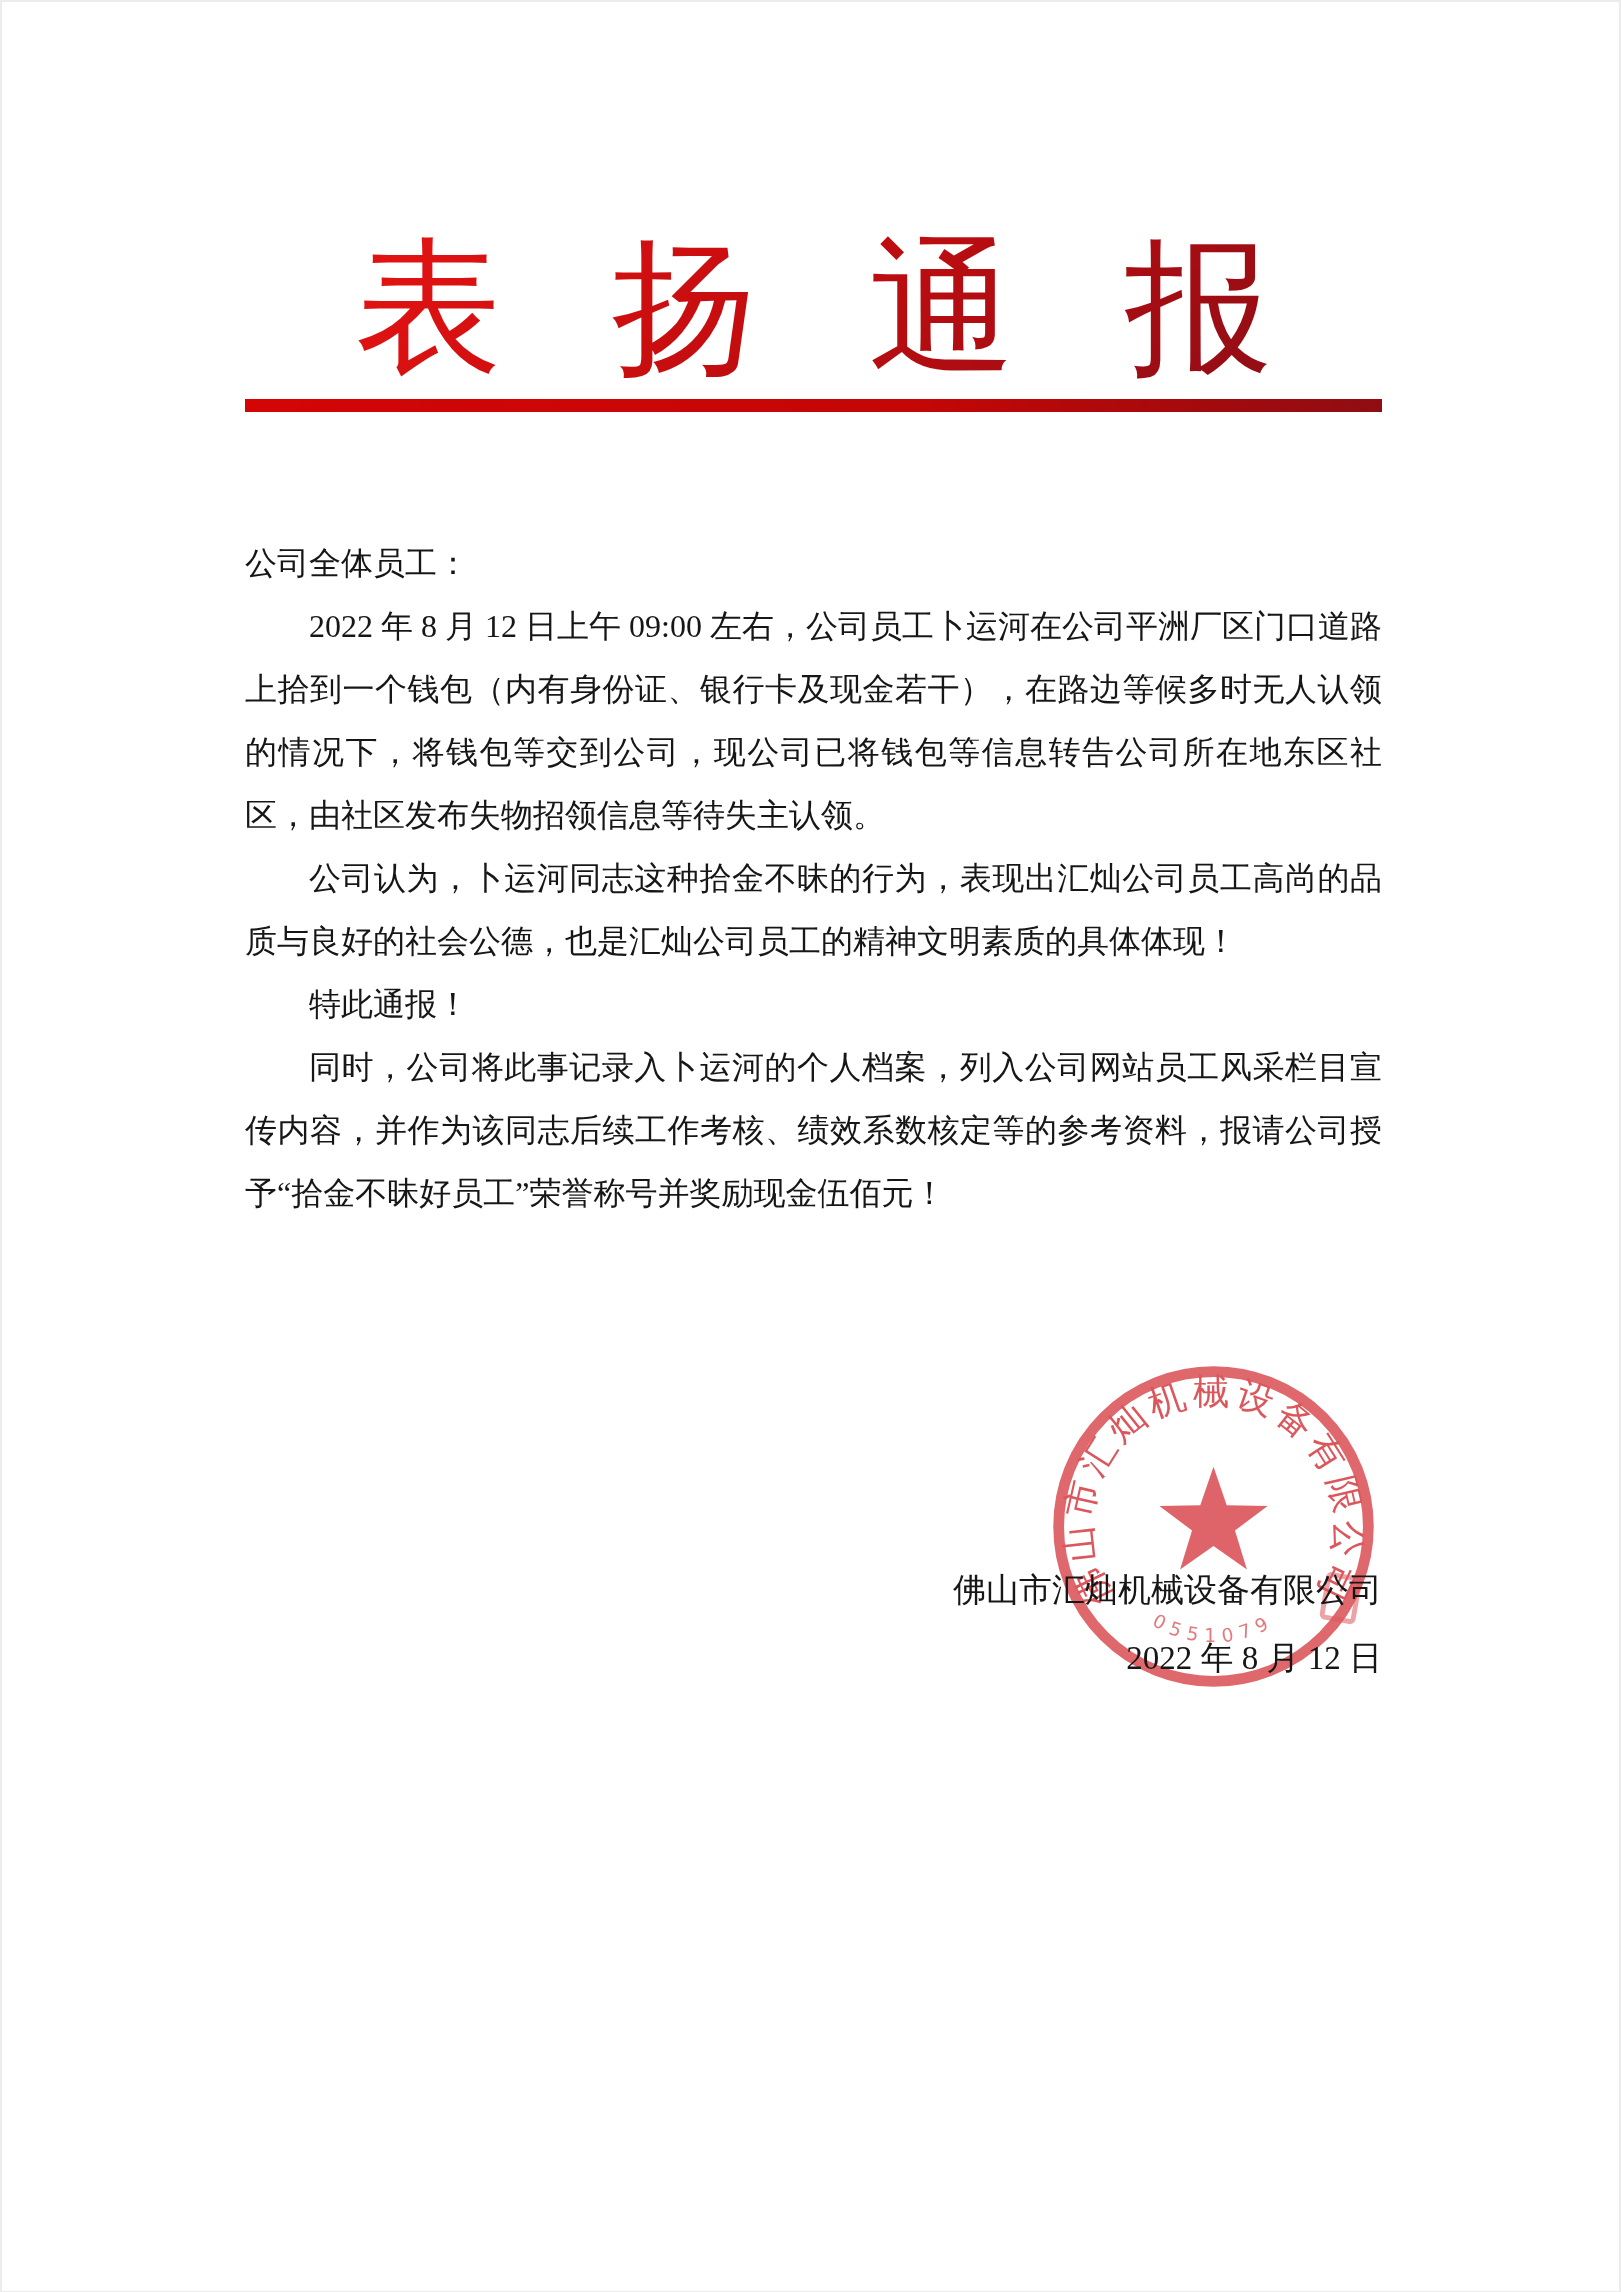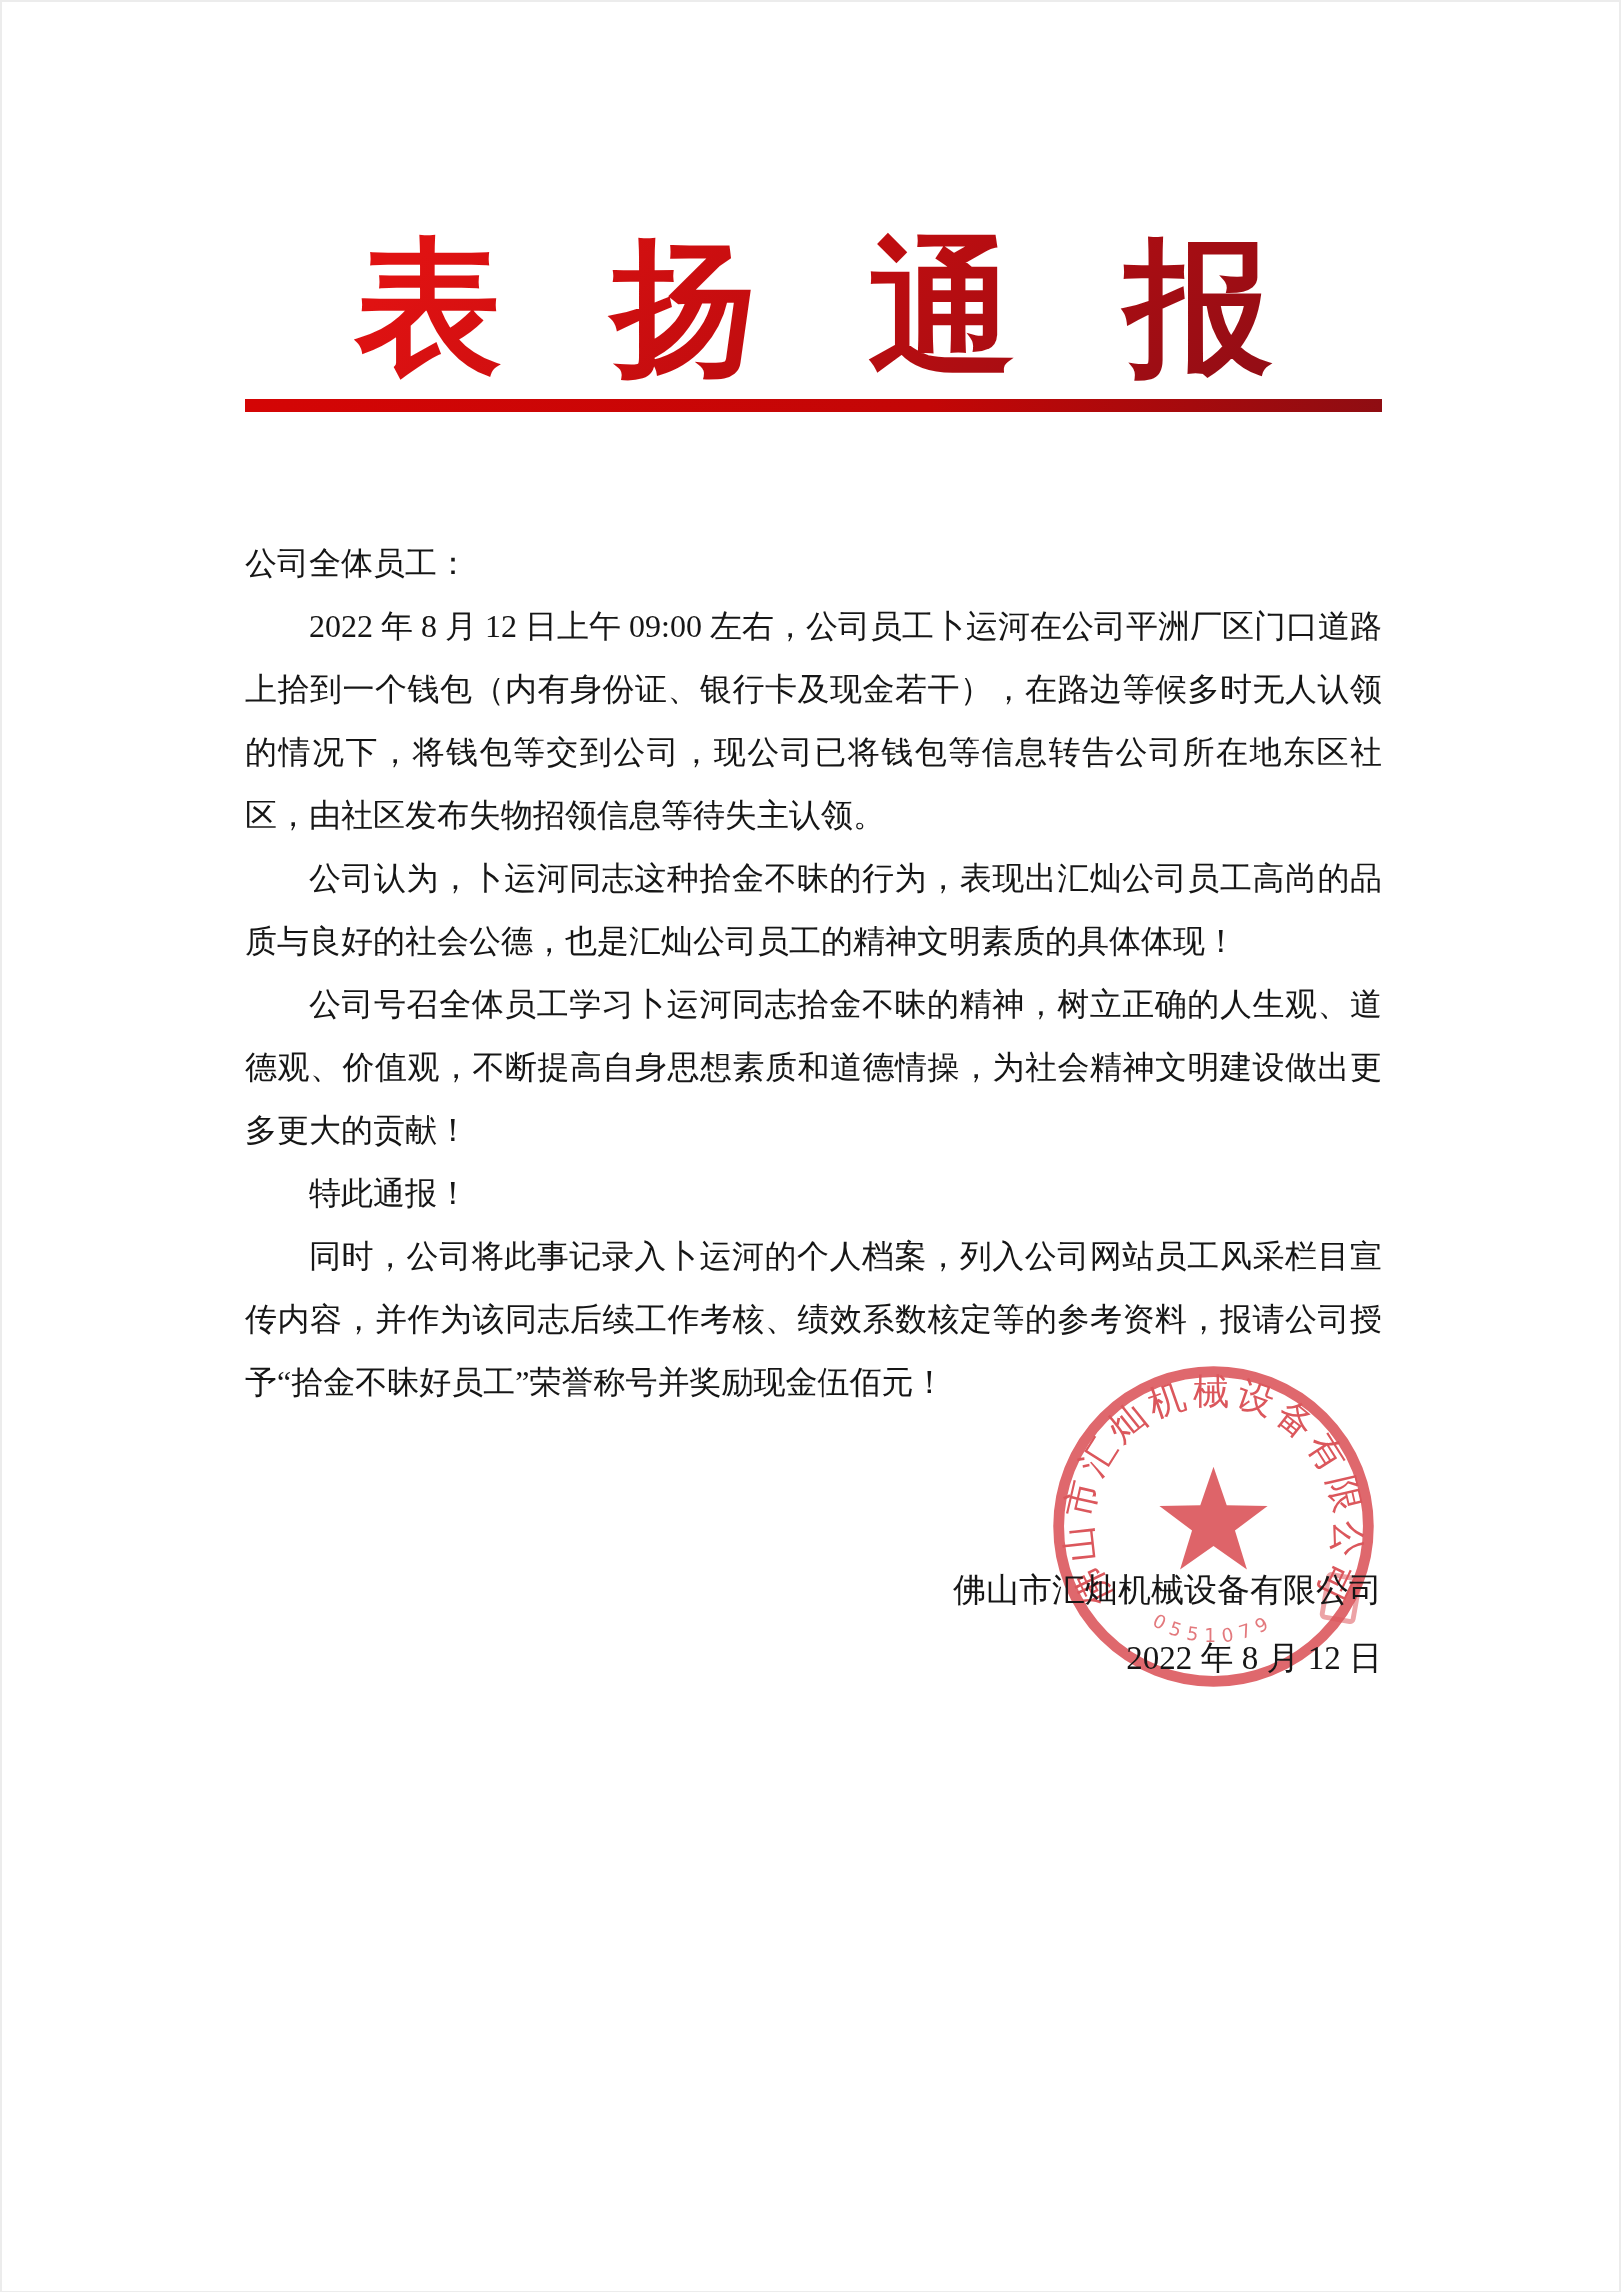--- a/index.html
+++ b/index.html
@@ -9,21 +9,21 @@
     background:#ffffff;
     box-shadow:inset 0 0 0 2px #ececec;
     overflow:hidden;
     font-family:"Liberation Serif","DejaVu Serif",serif;
     color:var(--body-text,#161616);
   }
   
   .title{
     position:absolute;left:245px;top:231px;width:1137px;height:157px;
     box-sizing:border-box;padding:0 110px;
-    font-size:147px;line-height:155px;font-weight:bold;
+    font-size:147px;line-height:155px;font-weight:normal;
     text-align:center;text-align-last:justify;
     white-space:nowrap;
     color:var(--title-red,#c50d0f);
     text-shadow:2.9px 3.9px 1px rgba(142,13,22,0.35);
   }
   @supports (-webkit-background-clip:text){
     .title{
       background:linear-gradient(135deg,#e01212 15%,var(--title-red,#c50d0f) 45%,var(--title-red-dark,#8e0d16) 95%);
       -webkit-background-clip:text;background-clip:text;
       color:transparent;text-shadow:none;
@@ -72,21 +72,20 @@
 <div class="page">
 
   <div class="title">表 扬 通 报</div>
 
   <div class="rule"></div>
 
   <main class="letter-body">
     <p class="salutation">公司全体员工：</p>
     <p class="para">2022 年 8 月 12 日上午 09:00 左右，公司员工卜运河在公司平洲厂区门口道路上拾到一个钱包（内有身份证、银行卡及现金若干），在路边等候多时无人认领的情况下，将钱包等交到公司，现公司已将钱包等信息转告公司所在地东区社区，由社区发布失物招领信息等待失主认领。</p>
     <p class="para">公司认为，卜运河同志这种拾金不昧的行为，表现出汇灿公司员工高尚的品质与良好的社会公德，也是汇灿公司员工的精神文明素质的具体体现！</p>
-    <p class="para">公司号召全体员工学习卜运河同志拾金不昧的精神，树立正确的人生观、道德观、价值观，不断提高自身思想素质和道德情操，为社会精神文明建设做出更多更大的贡献！</p>
     <p class="para">特此通报！</p>
     <p class="para">同时，公司将此事记录入卜运河的个人档案，列入公司网站员工风采栏目宣传内容，并作为该同志后续工作考核、绩效系数核定等的参考资料，报请公司授予“拾金不昧好员工”荣誉称号并奖励现金伍佰元！</p>
   </main>
 
   <svg class="seal" viewBox="0 0 350 350" aria-hidden="true">
     <g>
       <circle class="seal-ring" cx="175" cy="175" r="158" fill="none" stroke-width="11" opacity="0.9"></circle>
       <path class="seal-star" opacity="0.92" d="M175,114 L188.5,153.4 L230.2,154.1 L196.9,179.1 L209.1,218.9 L175,195 L140.9,218.9 L153.1,179.1 L119.8,154.1 L161.5,153.4 Z"></path>
       <path id="sealArcTop" d="M72.6,246.7 A125,125 0 1 1 277.4,246.7" fill="none"></path>
       <text class="seal-arc-text">

